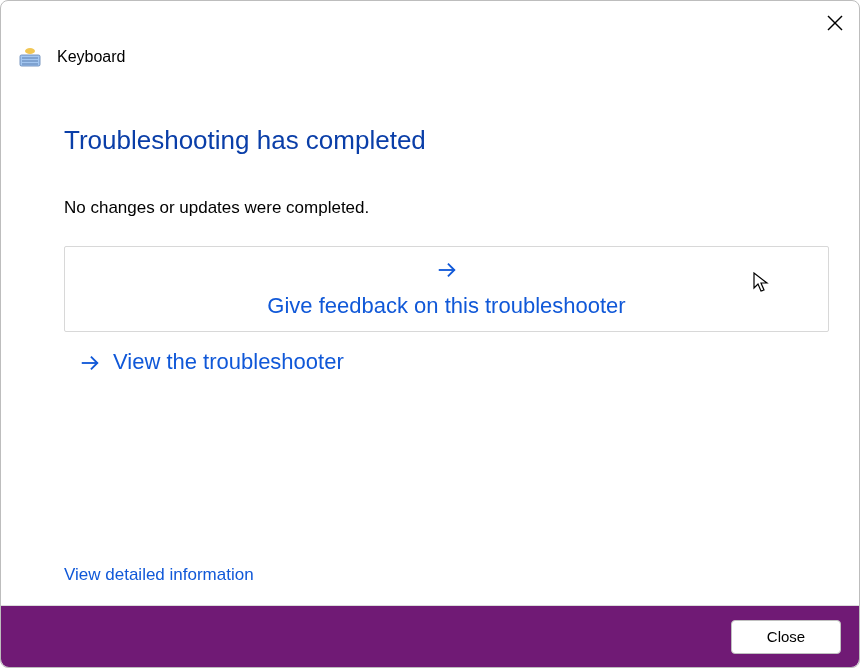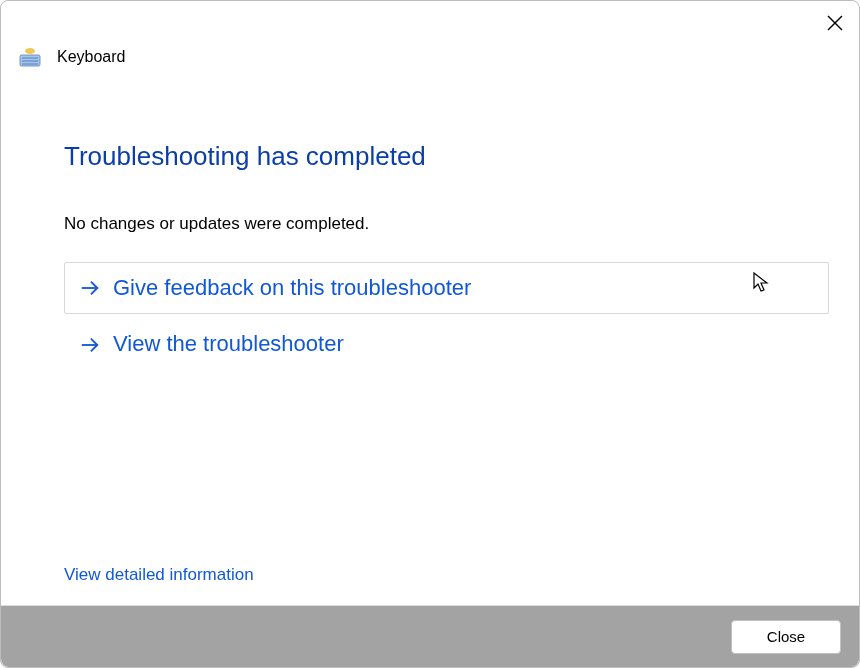--- a/index.html
+++ b/index.html
@@ -58,21 +58,20 @@
       flex: 1;
       padding: 54px 30px 0 63px;
       display: flex;
       flex-direction: column;
     }
     .heading {
       font-size: 26px;
       color: #0a3ea8;
       font-weight: 400;
       margin-bottom: 42px;
-      margin-top: 16px;
     }
     .subtext {
       font-size: 17px;
       color: #000;
       margin-bottom: 28px;
     }
     .option {
       display: flex;
       align-items: center;
       gap: 12px;
@@ -80,20 +79,21 @@
       font-size: 22px;
       color: #1058d8;
       cursor: pointer;
       border: 1px solid transparent;
       border-radius: 2px;
       margin-bottom: 4px;
     }
     .option.highlight {
       border: 1px solid #d8d8d8;
       background: #ffffff;
+      flex-direction: column;
     }
     .arrow-icon {
       width: 22px;
       height: 22px;
       display: flex;
       align-items: center;
       justify-content: center;
       color: #1058d8;
     }
     .option-label { line-height: 1.2; }
@@ -102,21 +102,21 @@
       margin-bottom: 20px;
       font-size: 17px;
       color: #1058d8;
       cursor: pointer;
       width: fit-content;
       padding-left: 0;
     }
     .footer {
       height: 62px;
       border-top: 1px solid #dcdcdc;
-      background: #a3a3a3;
+      background: #701a75;
       display: flex;
       justify-content: flex-end;
       align-items: center;
       padding-right: 18px;
       border-radius: 0 0 8px 8px;
     }
     .btn {
       min-width: 110px;
       height: 34px;
       border: 1px solid #c0c0c0;

